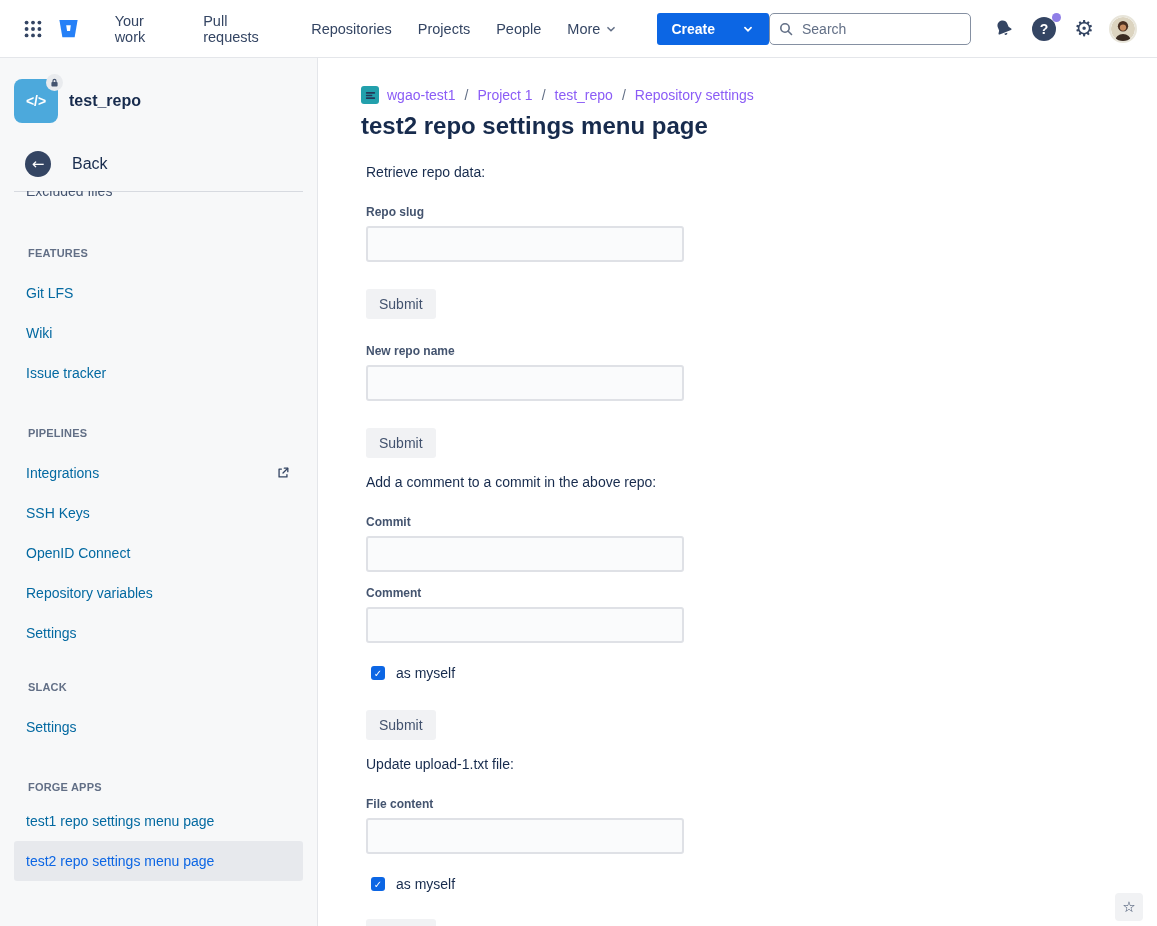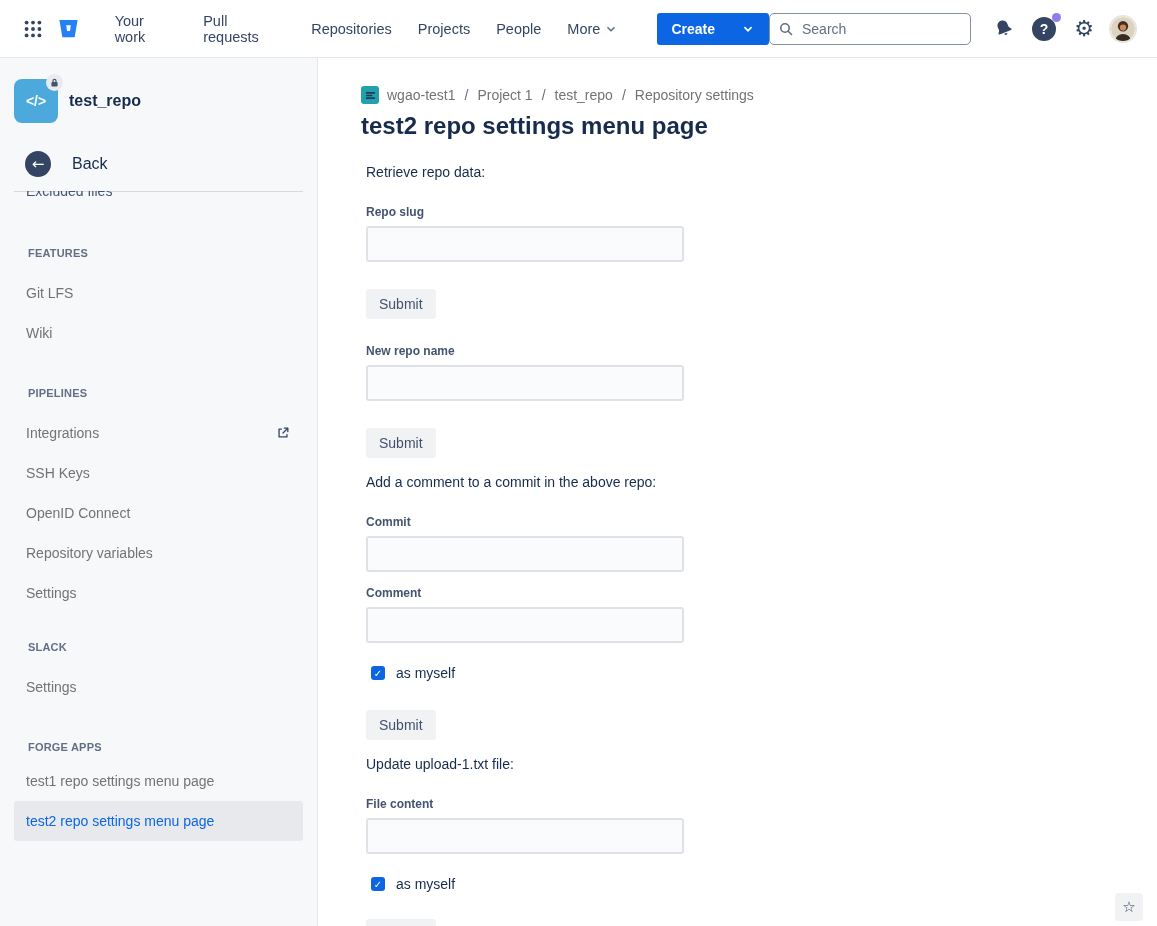--- a/index.html
+++ b/index.html
@@ -53,28 +53,28 @@
   .back-label { margin-left:21px; font-size:16px; color:#172B4D; }
   .clip-row { position:relative; height:11px; margin:14px 14px 0; overflow:hidden; cursor:pointer; }
   .clip-line { position:absolute; top:0; left:0; right:0; height:1px; background:#d7dae0; }
   .clip-text { position:absolute; left:12px; top:-8px; font-size:14px; color:#44546F; z-index:1; }
   .nav-heading { margin:45px 0 14px; padding-left:28px; font-size:11px; font-weight:700;
     color:#626F86; letter-spacing:.2px; }
   .nav-heading.h2 { margin-top:34px; }
   .nav-heading.h3 { margin-top:28px; }
   .nav-heading.h4 { margin-top:34px; margin-bottom:8px; }
   .nav-row { position:relative; height:40px; margin:0 14px; padding-left:12px; border-radius:3px;
-    display:flex; align-items:center; font-size:14px; color:#737373; cursor:pointer; }
+    display:flex; align-items:center; font-size:14px; color:#0369a1; cursor:pointer; }
   .nav-row.active { background:#E7E9ED; color:#0C66E4; }
   .ext-icon { position:absolute; right:13px; top:13px; }
 
   
   .main { margin-left:319px; padding:27px 40px 0 42px; }
   .breadcrumb { display:flex; align-items:center; font-size:14px; color:#44546F; height:20px; margin-bottom:6px; }
-  .breadcrumb a { color:#737373; text-decoration:none; cursor:pointer; }
+  .breadcrumb a { color:#8b5cf6; text-decoration:none; cursor:pointer; }
   .bc-sep { margin:0 9px; color:#626F86; }
   .ws-icon { width:18px; height:18px; border-radius:3px; background:#22A0AC; display:inline-flex;
     align-items:center; justify-content:center; margin-right:8px; }
   h1.page-title { font-size:24px; line-height:30px; font-weight:700; color:#172B4D; margin-bottom:22px; }
   .intro { font-size:14px; line-height:18px; color:#172B4D; margin:0 0 24px 5px; }
   .intro.tight { margin-bottom:24px; }
   .field-label { display:block; margin:0 0 7px 5px; font-size:12px; line-height:14px; font-weight:700;
     color:#44546F; }
   .text-input { display:block; margin-left:5px; width:318px; height:36px; background:#FAFBFC;
     border:2px solid #DFE1E6; border-radius:3px; padding:0 8px; font-size:14px; color:#172B4D;
@@ -200,20 +200,23 @@
   </div>
 
   <nav>
     <div class="nav-heading">FEATURES</div>
     <div class="nav-row">
       <span>Git LFS</span>
       </div>
     <div class="nav-row">
       <span>Wiki</span>
       </div>
+    <div class="nav-row">
+      <span>Issue tracker</span>
+      </div>
 
     <div class="nav-heading h2">PIPELINES</div>
     <div class="nav-row">
       <span>Integrations</span>
       <svg class="ext-icon" width="14" height="14" viewBox="0 0 16 16" fill="none" stroke="#344563" stroke-width="1.5" stroke-linecap="round" stroke-linejoin="round">
         <path d="M6.2 3.5 H3.5 v9 h9 v-2.7"></path>
           <path d="M9.5 2.5 h4 v4"></path>
           <path d="M13.2 2.8 L8 8"></path>
       </svg>
     </div>

